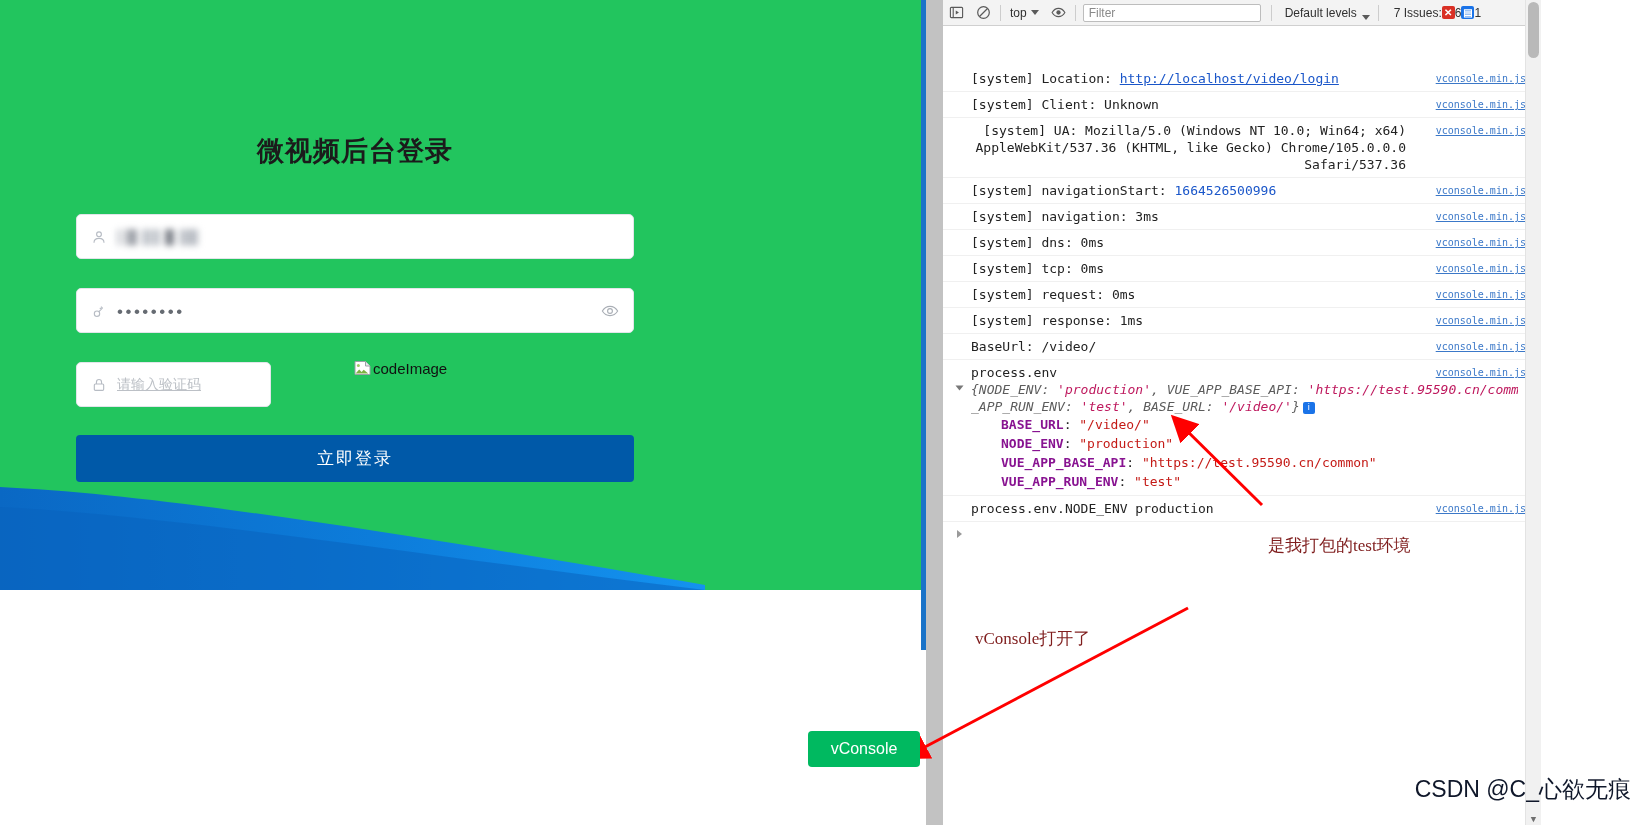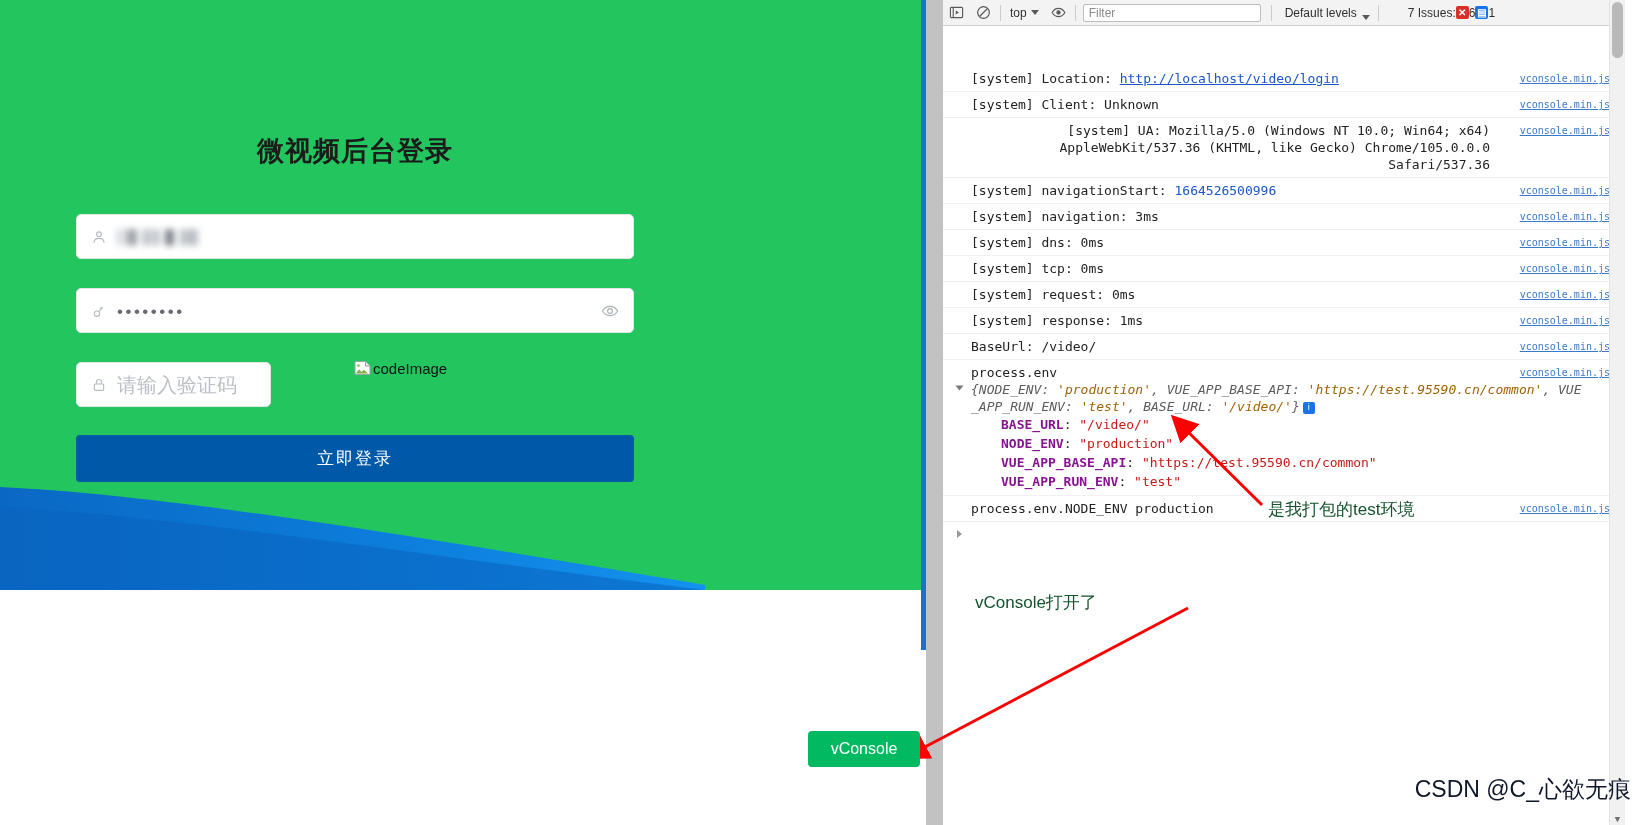--- a/index.html
+++ b/index.html
@@ -28,21 +28,21 @@
   #password-field{left:76px;top:288px;width:558px;}
   #captcha-field{left:76px;top:362px;width:195px;}
 
   .f-icon{
     position:absolute;left:14px;top:50%;transform:translateY(-50%);
     width:16px;height:16px;color:#b7bcc4;
   }
   .f-icon svg{display:block;width:16px;height:16px;}
   .f-ph{
     position:absolute;left:40px;top:50%;transform:translateY(-50%);
-    font-size:20px;color:#bcc0c6;
+    font-size:14px;color:#bcc0c6;text-decoration:underline;
   }
   
   #username-value{
     position:absolute;left:40px;top:50%;transform:translateY(-50%);
     font-size:15px;color:#6d7177;letter-spacing:1px;
     filter:blur(3.4px);
     background:linear-gradient(90deg,#c9ccd1 0 4%,transparent 4% 9%,#9a9ea6 9% 22%,
                transparent 22% 27%,#c3c7cd 27% 46%,transparent 46% 52%,
                #7f838b 52% 62%,transparent 62% 68%,#b9bdc4 68% 88%,transparent 88%);
     -webkit-background-clip:text;color:transparent;
@@ -73,21 +73,21 @@
     background:#0059a8;border:none;border-radius:4px;
     color:#fff;font-size:17px;letter-spacing:2px;cursor:pointer;
     font-family:"Liberation Sans","DejaVu Sans",sans-serif;
   }
 
   
   #login-wave{position:absolute;left:0;bottom:0;width:705px;height:125px;}
 
   
   #devtools{
-    position:absolute;left:921px;top:0;width:704px;height:825px;
+    position:absolute;left:921px;top:0;width:620px;height:825px;
     background:#fff;overflow:hidden;
     font-family:"DejaVu Sans Mono","Liberation Mono",monospace;
   }
   #dt-left-blue{position:absolute;left:0;top:0;width:5px;height:650px;background:#1a73c8;}
   #dt-left-grey{position:absolute;left:5px;top:0;width:17px;height:825px;background:#c2c2c2;}
   #dt-right-scroll{position:absolute;right:0;top:0;width:15px;height:825px;background:#f1f1f1;border-left:1px solid #e3e3e3;}
   #dt-right-thumb{position:absolute;right:2px;top:2px;width:11px;height:56px;background:#b9b9b9;border-radius:6px;}
   #dt-scroll-up,#dt-scroll-down{
     position:absolute;right:1px;width:13px;height:13px;color:#6e6e6e;font-size:9px;
     display:flex;align-items:center;justify-content:center;
@@ -116,21 +116,21 @@
     margin-left:4px;width:178px;height:18px;box-sizing:border-box;
     border:1px solid #bdbdbd;border-radius:2px;background:#fff;
     font-size:12px;color:#8a8a8a;padding:0 5px;line-height:17px;
     font-family:"Liberation Sans",sans-serif;
   }
   #tb-levels{
     display:flex;align-items:flex-end;gap:5px;margin-left:10px;
     font-size:12px;color:#303030;cursor:pointer;
   }
   #tb-issues{
-    display:flex;align-items:flex-start;gap:0;margin-left:26px;font-size:12px;color:#303030;cursor:pointer;
+    display:flex;align-items:flex-start;gap:0;margin-left:12px;font-size:12px;color:#303030;cursor:pointer;
   }
   .issue-chip{
     display:inline-flex;align-items:center;justify-content:center;
     width:13px;height:13px;border-radius:2px;color:#fff;font-size:10px;font-weight:bold;
   }
   .issue-err{background:#d93025;}
   .issue-info{background:#1a73e8;}
 
   
   #dt-log{position:relative;margin-top:40px;}
@@ -151,21 +151,21 @@
   #row-env{padding-left:28px;position:relative;}
   #env-arrow{
     position:absolute;left:14px;top:24px;width:0;height:0;
     border-left:5px solid #787878;border-top:4px solid transparent;border-bottom:4px solid transparent;
     transform:rotate(90deg);cursor:pointer;
   }
   .obj-preview{
     font-style:italic;color:#5c5c5c;font-size:13px;line-height:17px;
     white-space:nowrap;overflow:hidden;
   }
-  .obj-preview .v{color:#a16207;font-style:italic;text-align:center;}
+  .obj-preview .v{color:#be185d;font-style:italic;text-align:center;}
   .info-badge{
     display:inline-flex;align-items:center;justify-content:center;
     width:12px;height:12px;border-radius:2px;background:#1a73e8;color:#fff;
     font-size:9px;font-style:normal;font-family:"Liberation Sans",sans-serif;
     vertical-align:middle;margin-left:3px;
   }
   .prop{
     padding-left:30px;font-size:13px;line-height:19px;color:#222;
   }
   .prop .k{color:#881391;font-weight:bold;}
@@ -182,22 +182,23 @@
     position:relative;padding:5px 8px 5px 28px;height:17px;
   }
   #dt-prompt-caret{
     position:absolute;left:14px;top:8px;width:0;height:0;
     border-left:5px solid #9a9a9a;border-top:4px solid transparent;border-bottom:4px solid transparent;
   }
 
   
   #annot-layer{position:absolute;left:0;top:0;width:1643px;height:825px;pointer-events:none;}
   .annot-text{
-    position:absolute;color:#14532d;font-size:17px;white-space:nowrap;
-    font-family:Liberation Sans, sans-serif;
+    position:absolute;color:#7f1d1d;font-size:17px;white-space:nowrap;
+    font-family:Liberation Serif, serif;
+    margin-top:36px;
   }
   #annot-test{left:1268px;top:498px;}
   #annot-vconsole{left:975px;top:591px;}
 
   #vconsole-button{
     position:absolute;left:808px;top:731px;width:112px;height:36px;
     background:#00b960;border-radius:4px;color:#fff;font-size:16px;
     display:flex;align-items:center;justify-content:center;cursor:pointer;
     font-family:"Liberation Sans",sans-serif;
   }

